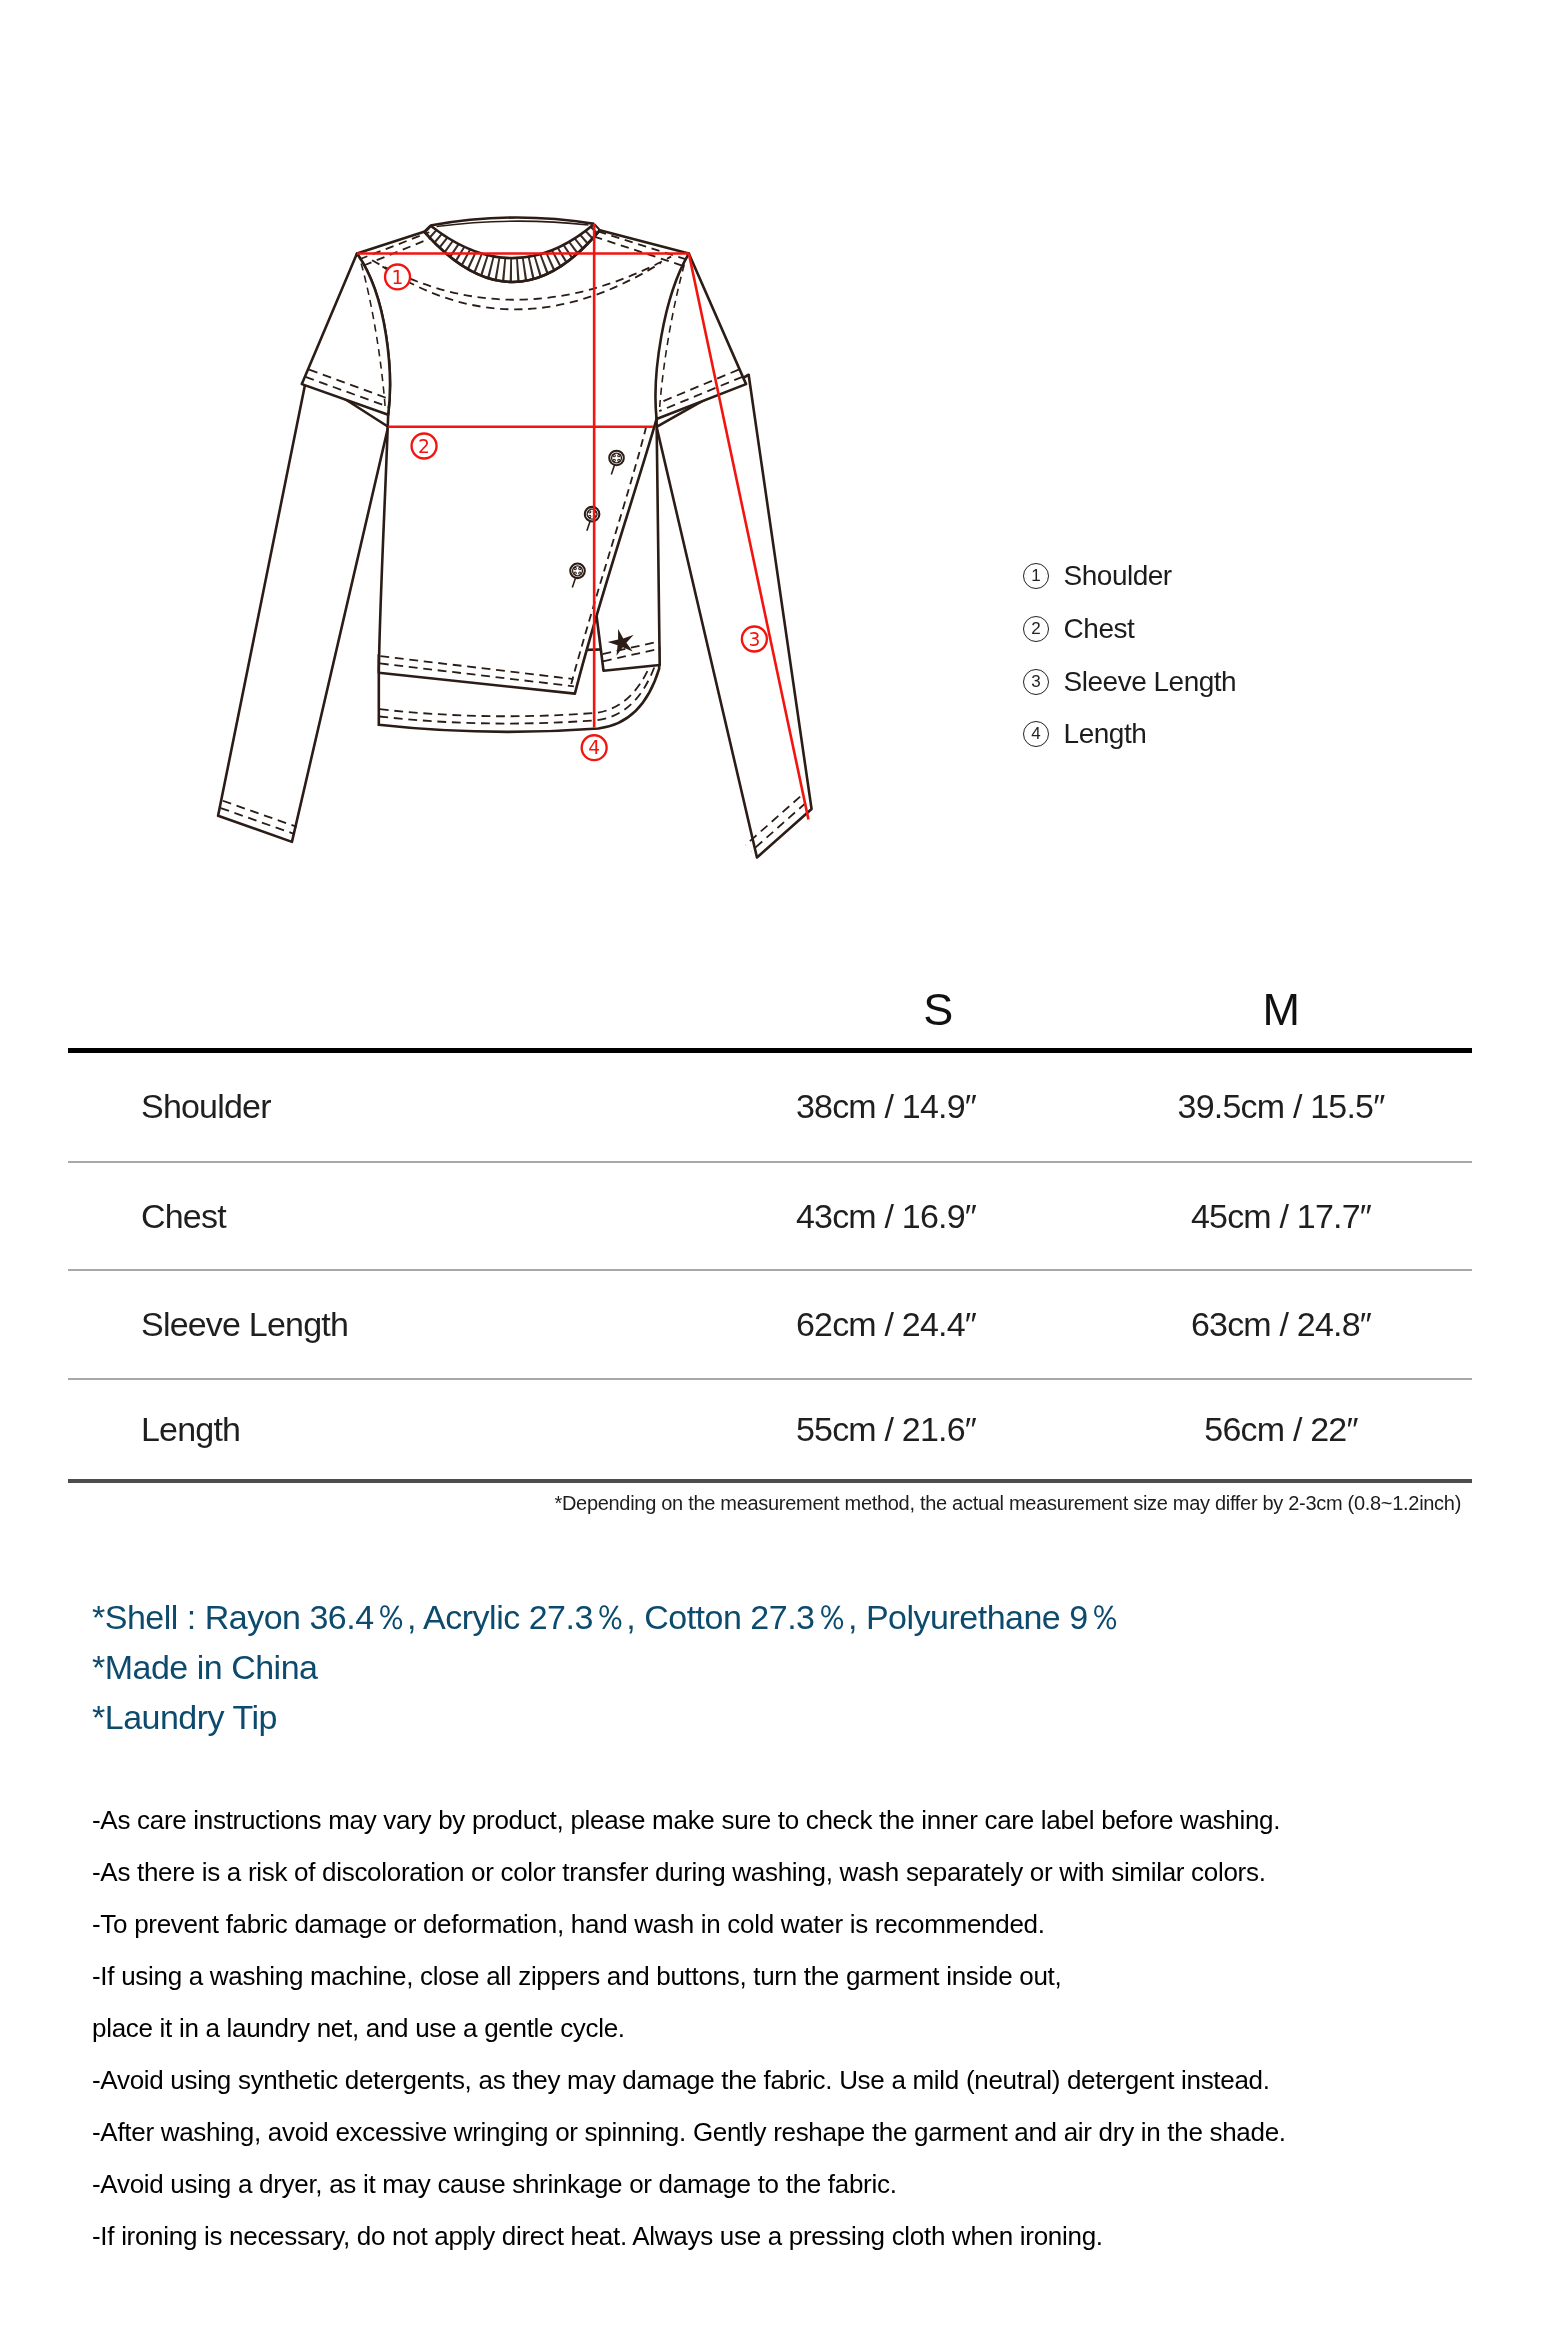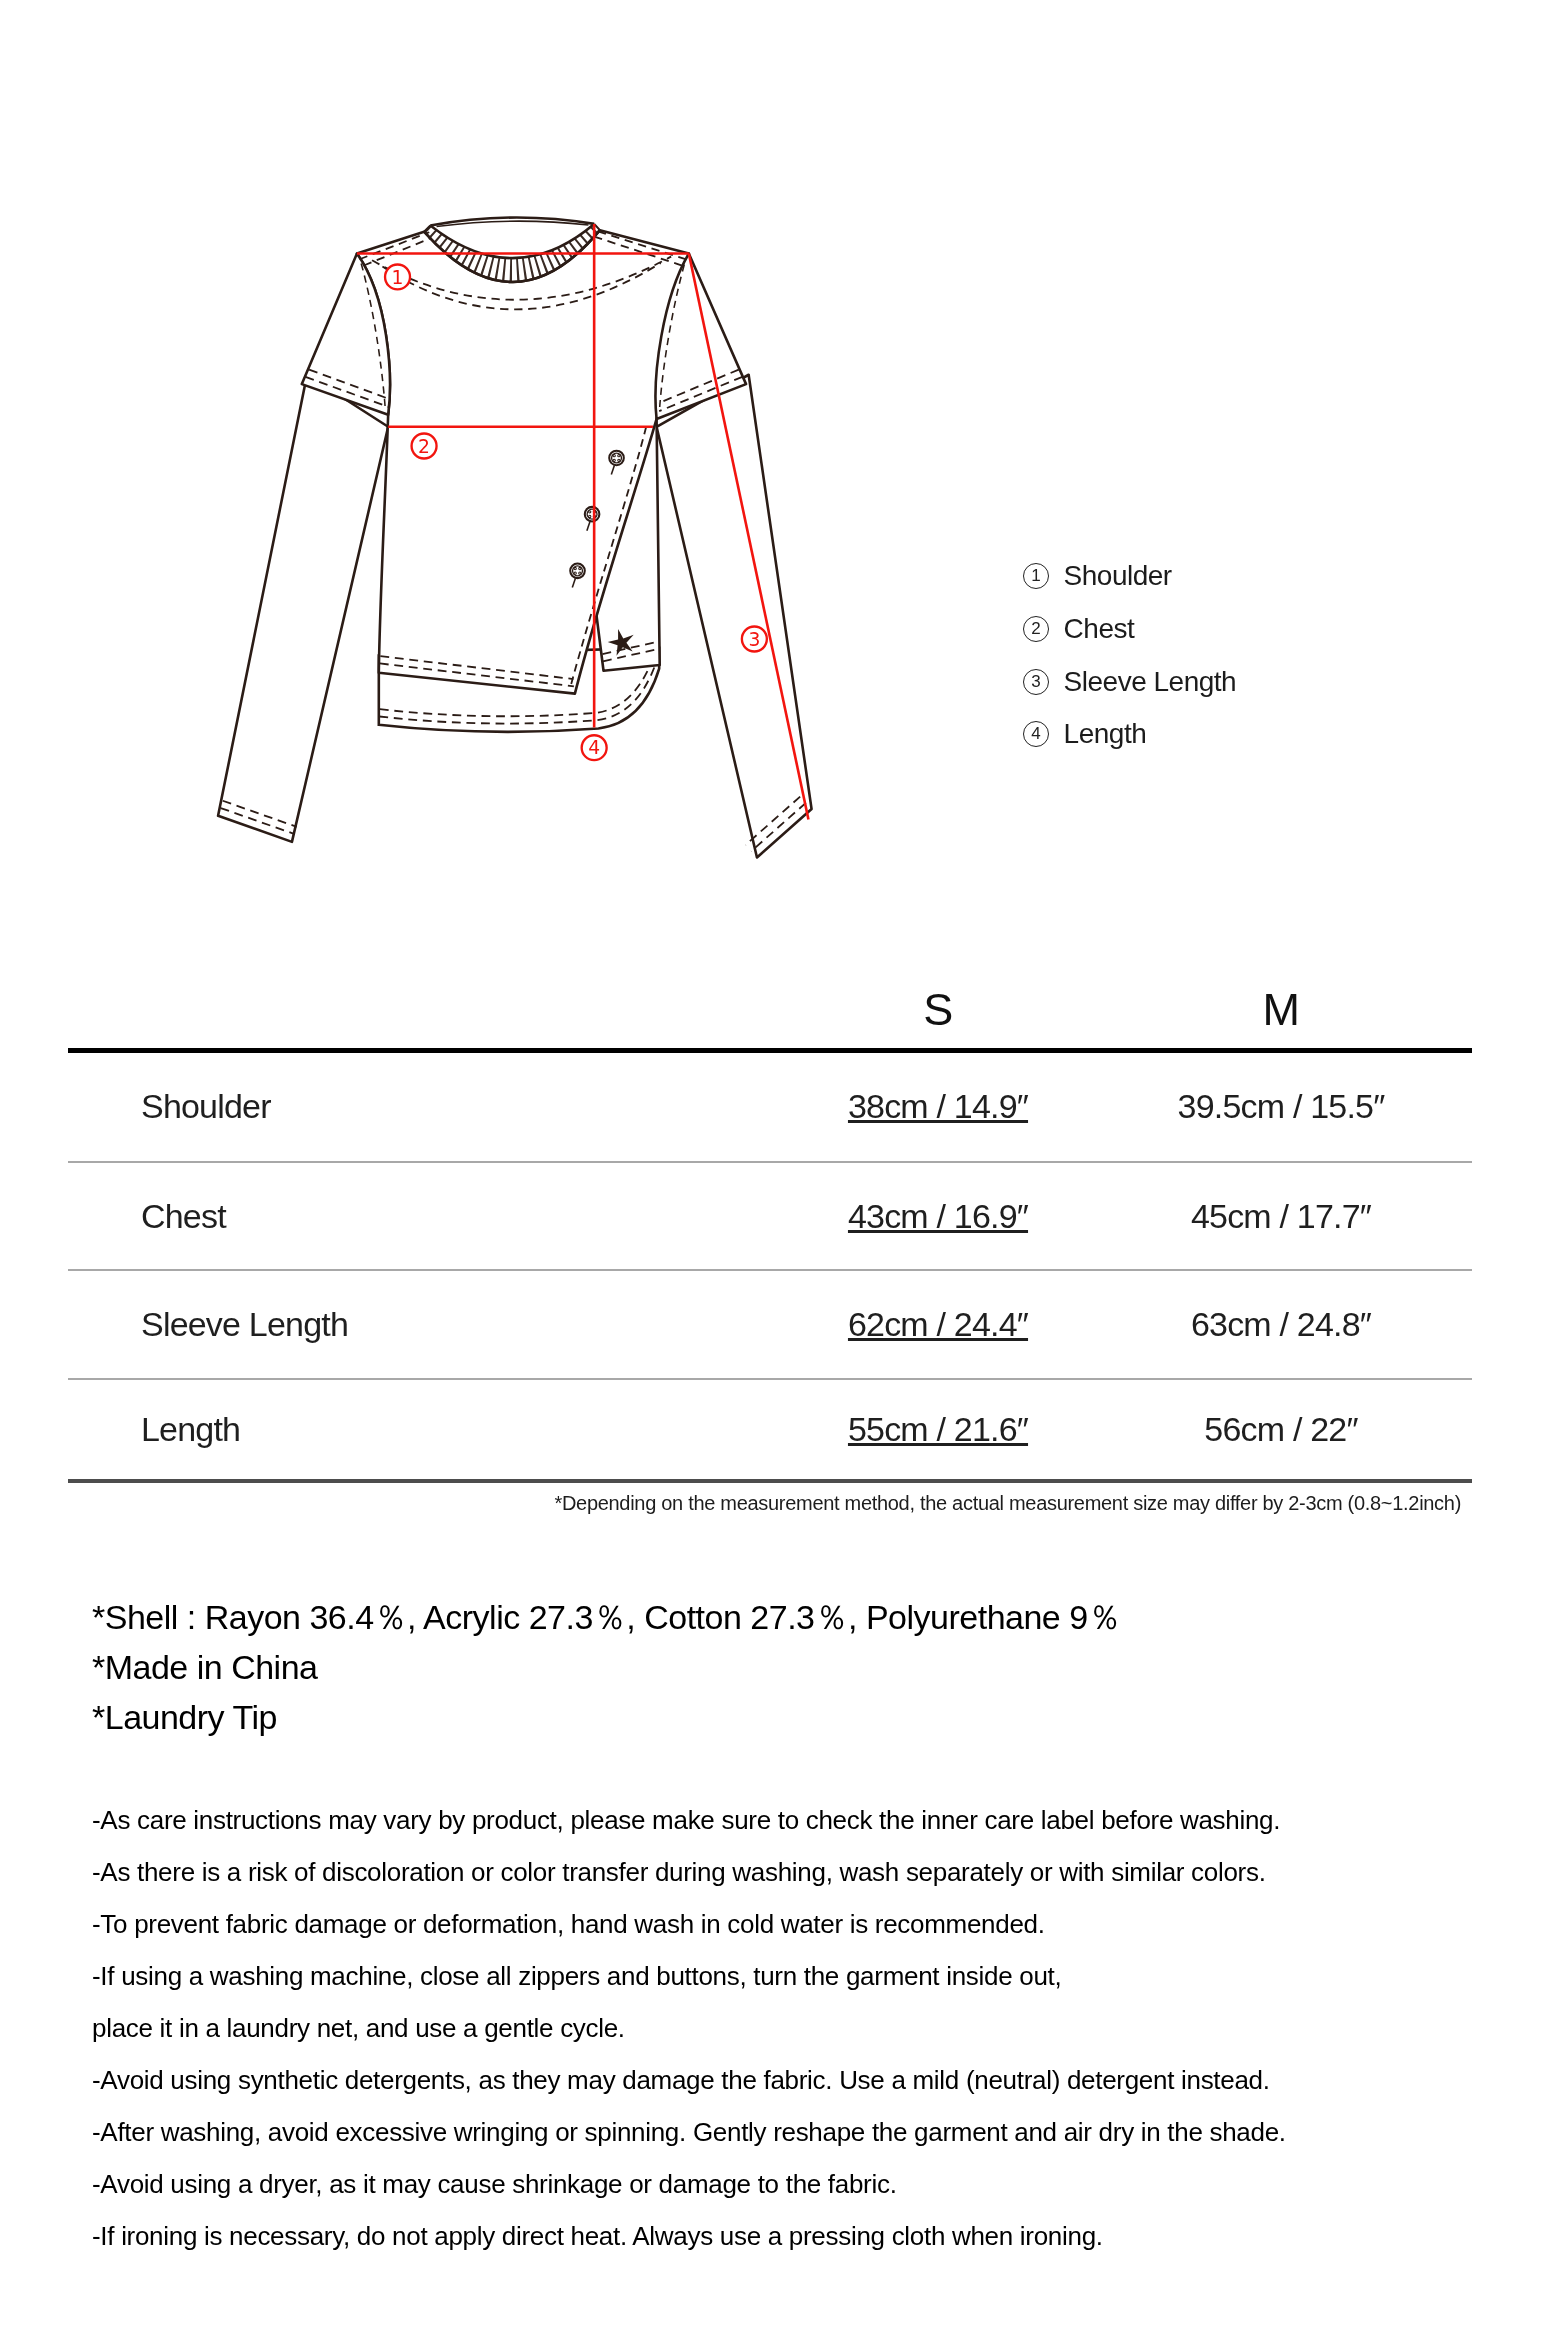--- a/index.html
+++ b/index.html
@@ -26,27 +26,27 @@
   .size-head{top:986px;height:47px;line-height:47px;font-size:45px;color:#111;
     transform:translateX(-50%);letter-spacing:-0.5px;}
   .rule{left:68px;width:1404px;}
   .rule-top{top:1048px;height:5.2px;background:#000;}
   .rule-mid{height:2.1px;background:#a8a8a8;}
   .rule-bottom{top:1479px;height:3.6px;background:#4d4d4d;}
   .t-row{left:0;width:1561px;}
   .t-row span{position:absolute;top:0;height:100%;display:flex;align-items:center;
     font-size:34px;letter-spacing:-0.8px;color:#1f1f1f;white-space:nowrap;}
   .t-label{left:141px;}
-  .t-s{left:938px;transform:translateX(-50%);text-decoration:underline;}
+  .t-s{left:886px;transform:translateX(-50%);}
   .t-m{left:1281px;transform:translateX(-50%);}
   .table-note{top:1492px;right:100px;font-size:20px;letter-spacing:-0.3px;color:#1d1d1d;white-space:nowrap;}
 
   
   .info-block{left:92px;top:1592px;}
-  .info-block div{line-height:50px;font-size:34px;letter-spacing:-0.5px;color:#000000;white-space:nowrap;}
+  .info-block div{line-height:50px;font-size:34px;letter-spacing:-0.5px;color:#0c4a6e;white-space:nowrap;}
   .tips-block{left:92px;top:1794px;}
   .tips-block div{line-height:52px;font-size:26px;letter-spacing:-0.3px;color:#000000;white-space:nowrap;}
 </style>
 </head>
 <body>
 
 <svg id="garment-svg" class="abs" viewBox="0 0 1240 1280" fill="none" xmlns="http://www.w3.org/2000/svg">
   <defs>
     <clipPath id="bandClip">
       <path d="M412,43 Q573,170 727,40 L738,52 Q573,250 400,55 Z"></path>

